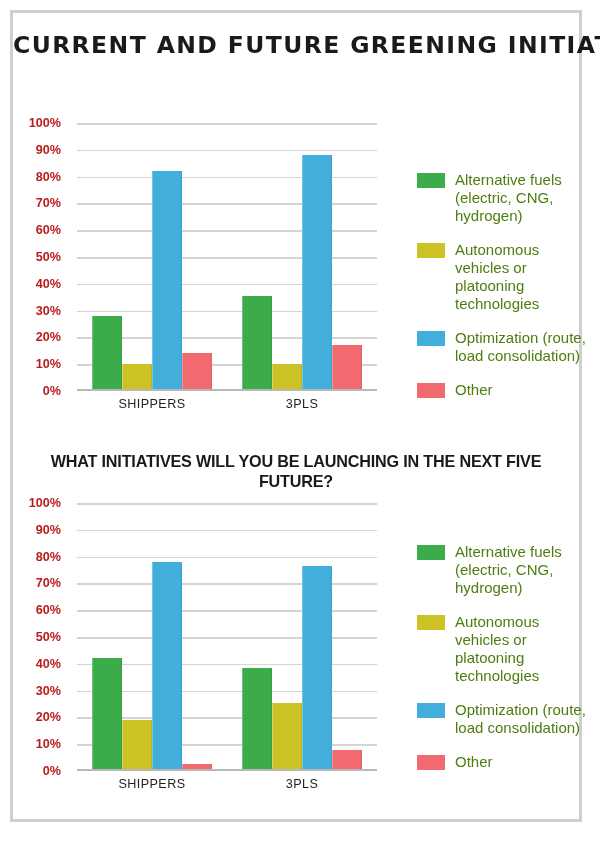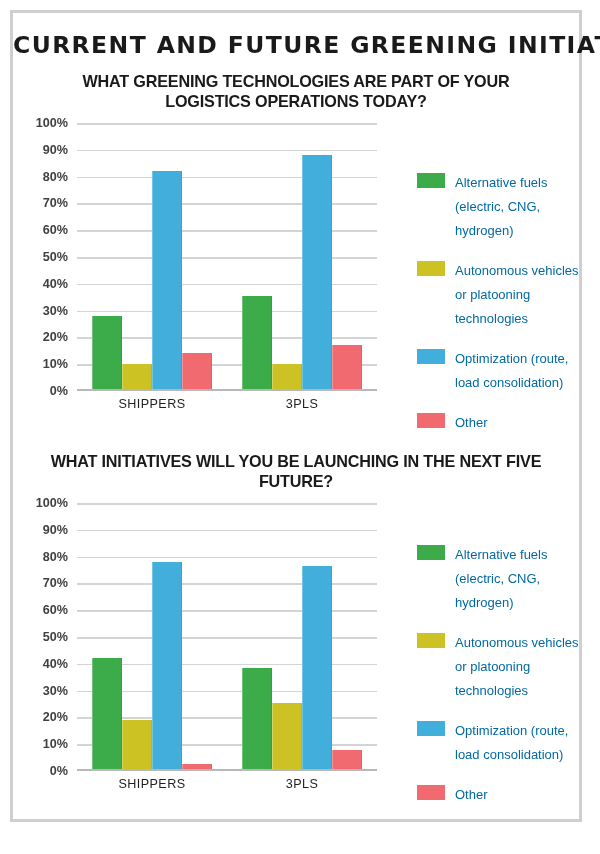--- a/index.html
+++ b/index.html
@@ -71,26 +71,26 @@
   }
   .y-axis {
     position: absolute;
     left: 0;
     top: 0;
     width: 44px;
     height: 268px;
   }
   .y-tick {
     position: absolute;
-    right: 4px;
+    right: 11px;
     transform: translateY(-50%);
     font-family: "Liberation Sans", sans-serif;
     font-size: 12.6px;
     font-weight: 700;
-    color: #404040;
+    color: #b91c1c;
     white-space: nowrap;
   }
   .plot-area {
     position: absolute;
     left: 49px;
     top: 0;
     width: 300px;
     height: 268px;
   }
   .gridline {
@@ -170,34 +170,33 @@
   }
   .legend-swatch {
     width: 28px;
     height: 15px;
     margin-right: 10px;
     margin-top: 2px;
     flex: 0 0 auto;
   }
   .legend-label {
     font-family: "Liberation Sans", sans-serif;
-    font-size: 13px;
-    line-height: 24px;
-    color: #0369a1;
+    font-size: 15px;
+    line-height: 18px;
+    color: #4d7c0f;
     font-weight: 400;
   }
 </style>
 </head>
 <body>
 
 <div class="page-frame" style="border-color: rgb(207, 207, 209);">
 
   <div class="main-title">CURRENT AND FUTURE GREENING INITIATIVES</div>
 
-  <div class="chart-title" id="chart1-title">WHAT GREENING TECHNOLOGIES ARE PART OF YOUR LOGISTICS OPERATIONS TODAY?</div>
 
   <div class="chart-block" id="chart1-block">
     <div class="plot-wrap">
       <div class="y-axis" id="c1-yaxis">
           <div class="y-tick" style="top: 0px;">100%</div>
           <div class="y-tick" style="top: 26.8px;">90%</div>
           <div class="y-tick" style="top: 53.6px;">80%</div>
           <div class="y-tick" style="top: 80.4px;">70%</div>
           <div class="y-tick" style="top: 107.2px;">60%</div>
           <div class="y-tick" style="top: 134px;">50%</div>

